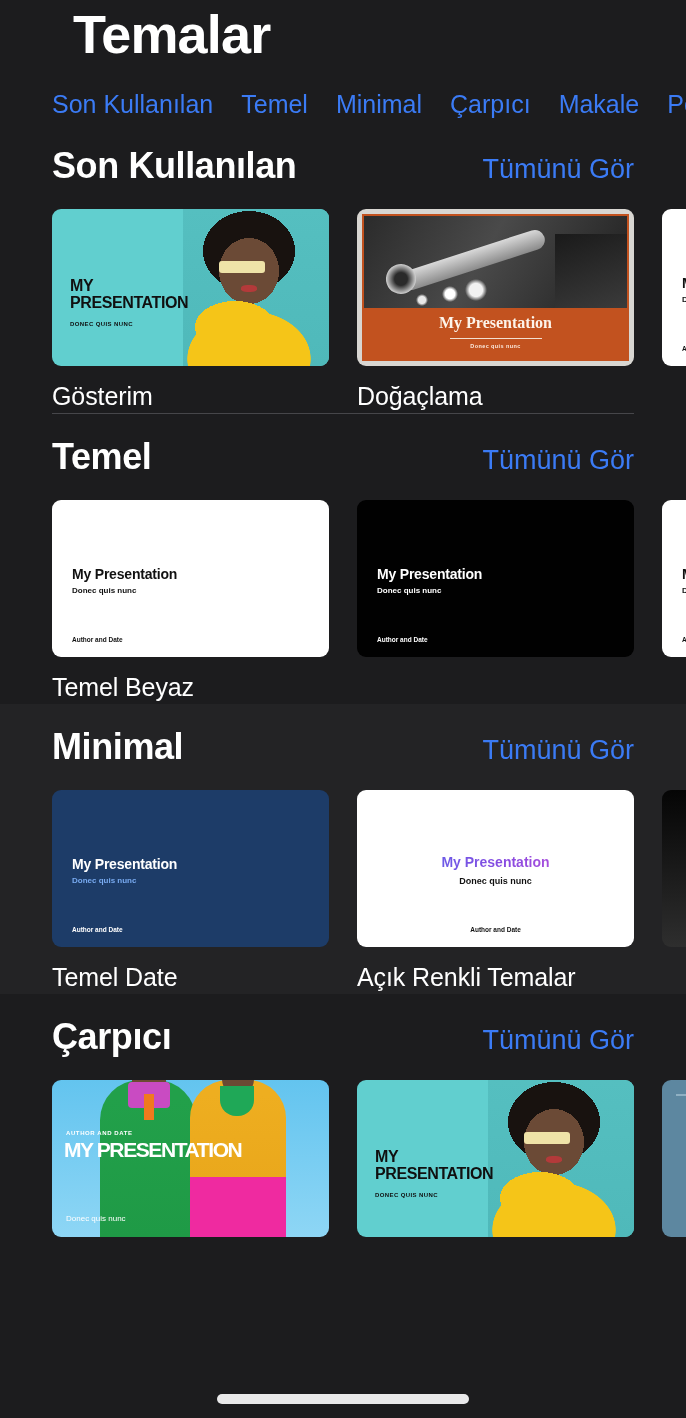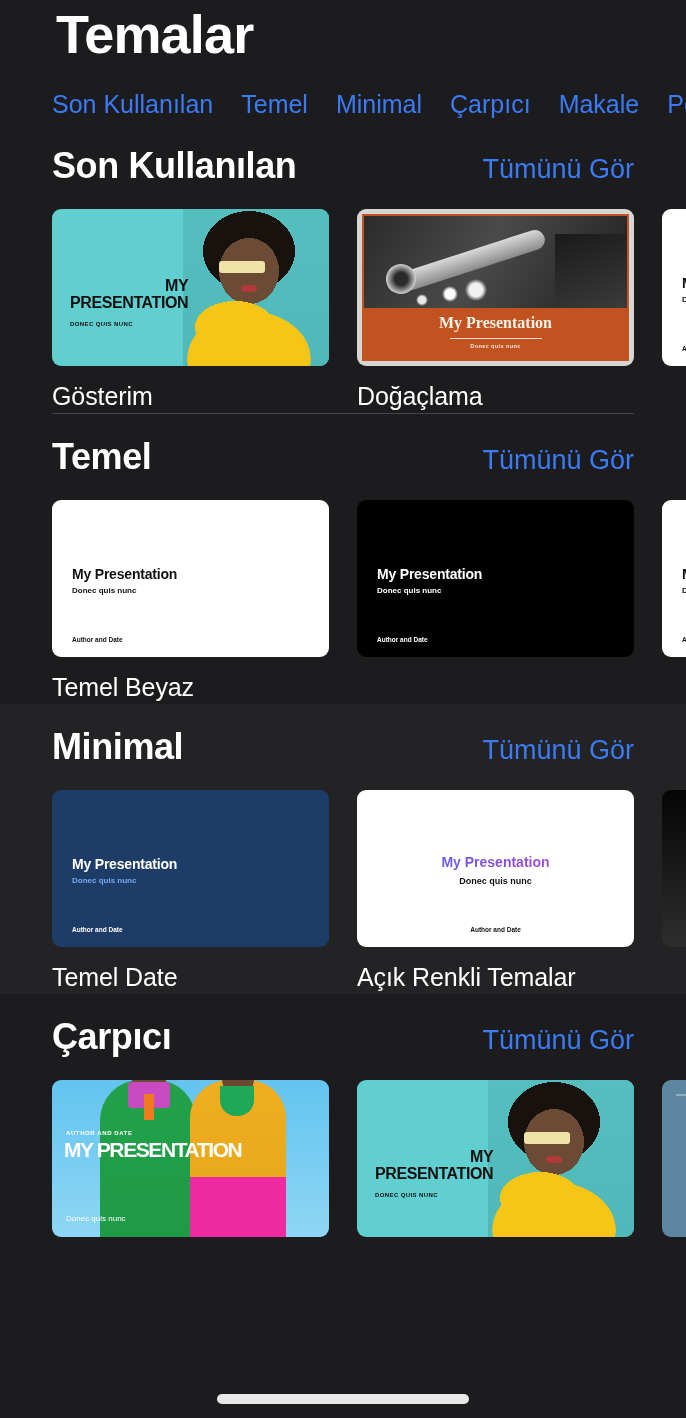--- a/index.html
+++ b/index.html
@@ -53,21 +53,21 @@
   }
   .nav-more .dot {
     width: 5px;
     height: 5px;
     border-radius: 50%;
     background: #3b7bf5;
   }
 
   
   .page-title {
-    padding: 0 0 0 56px;
+    padding: 0 0 0 73px;
     font-size: 54px;
     font-weight: bold;
     color: #ffffff;
     line-height: 1.05;
     letter-spacing: -0.8px;
     margin-top: 6px;
   }
 
   
   .tabstrip {
@@ -143,21 +143,21 @@
   }
   .card-label {
     text-align: left;
     color: #ffffff;
     font-size: 25px;
     margin-top: 16px;
     letter-spacing: -0.1px;
   }
 
   
-  .th-txt { position: absolute; text-align: right; }
+  .th-txt { position: absolute; }
 
   
   .th-gosterim { background: #61cfcf; }
   .th-gosterim .person {
     position: absolute; right: -6px; top: 0; width: 152px; height: 157px;
     background:
       radial-gradient(ellipse 40px 26px at 52px 118px, #f5c518 0 100%, transparent 100%),
       radial-gradient(ellipse 62px 48px at 66px 150px, #f5c518 0 99%, transparent 100%),
       radial-gradient(ellipse 30px 33px at 66px 62px, #6b4a36 0 100%, transparent 100%),
       radial-gradient(ellipse 46px 40px at 66px 42px, #18120f 0 100%, transparent 100%),

